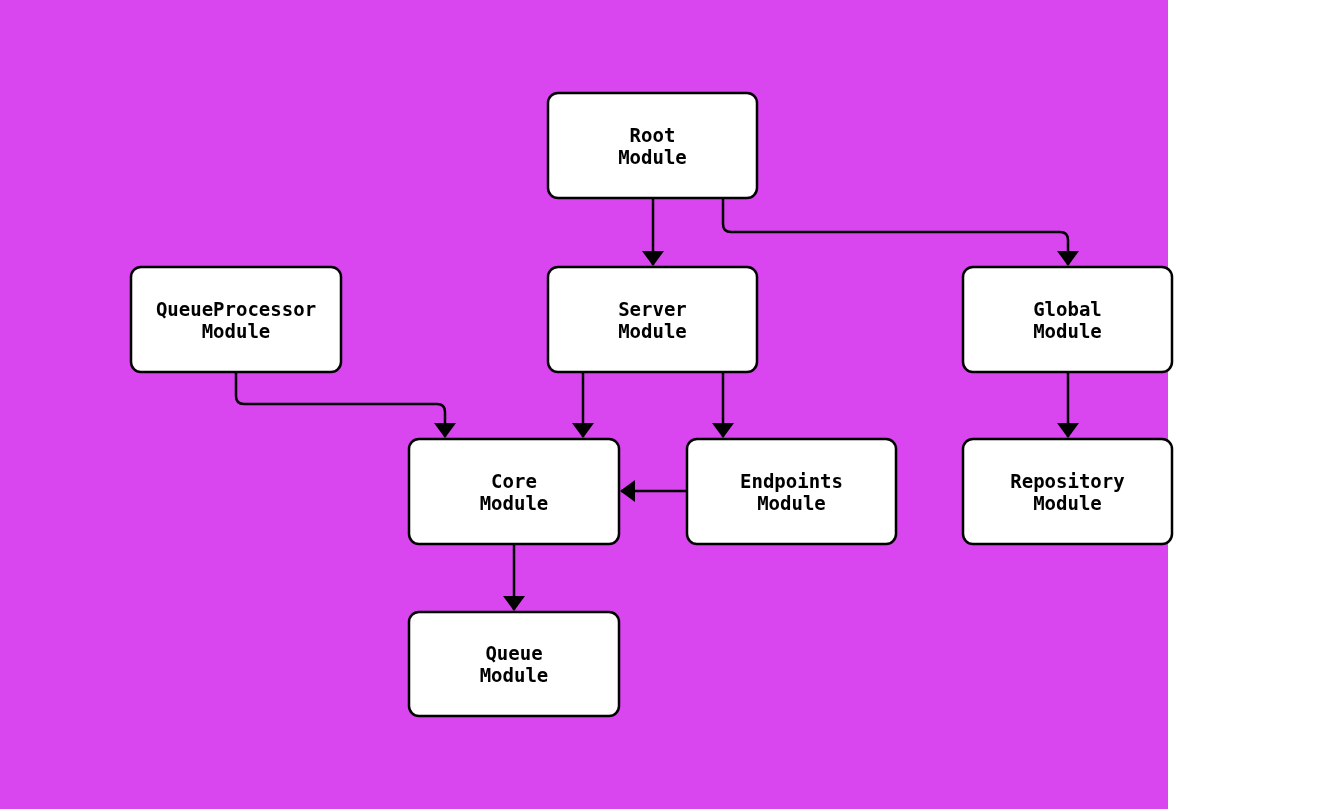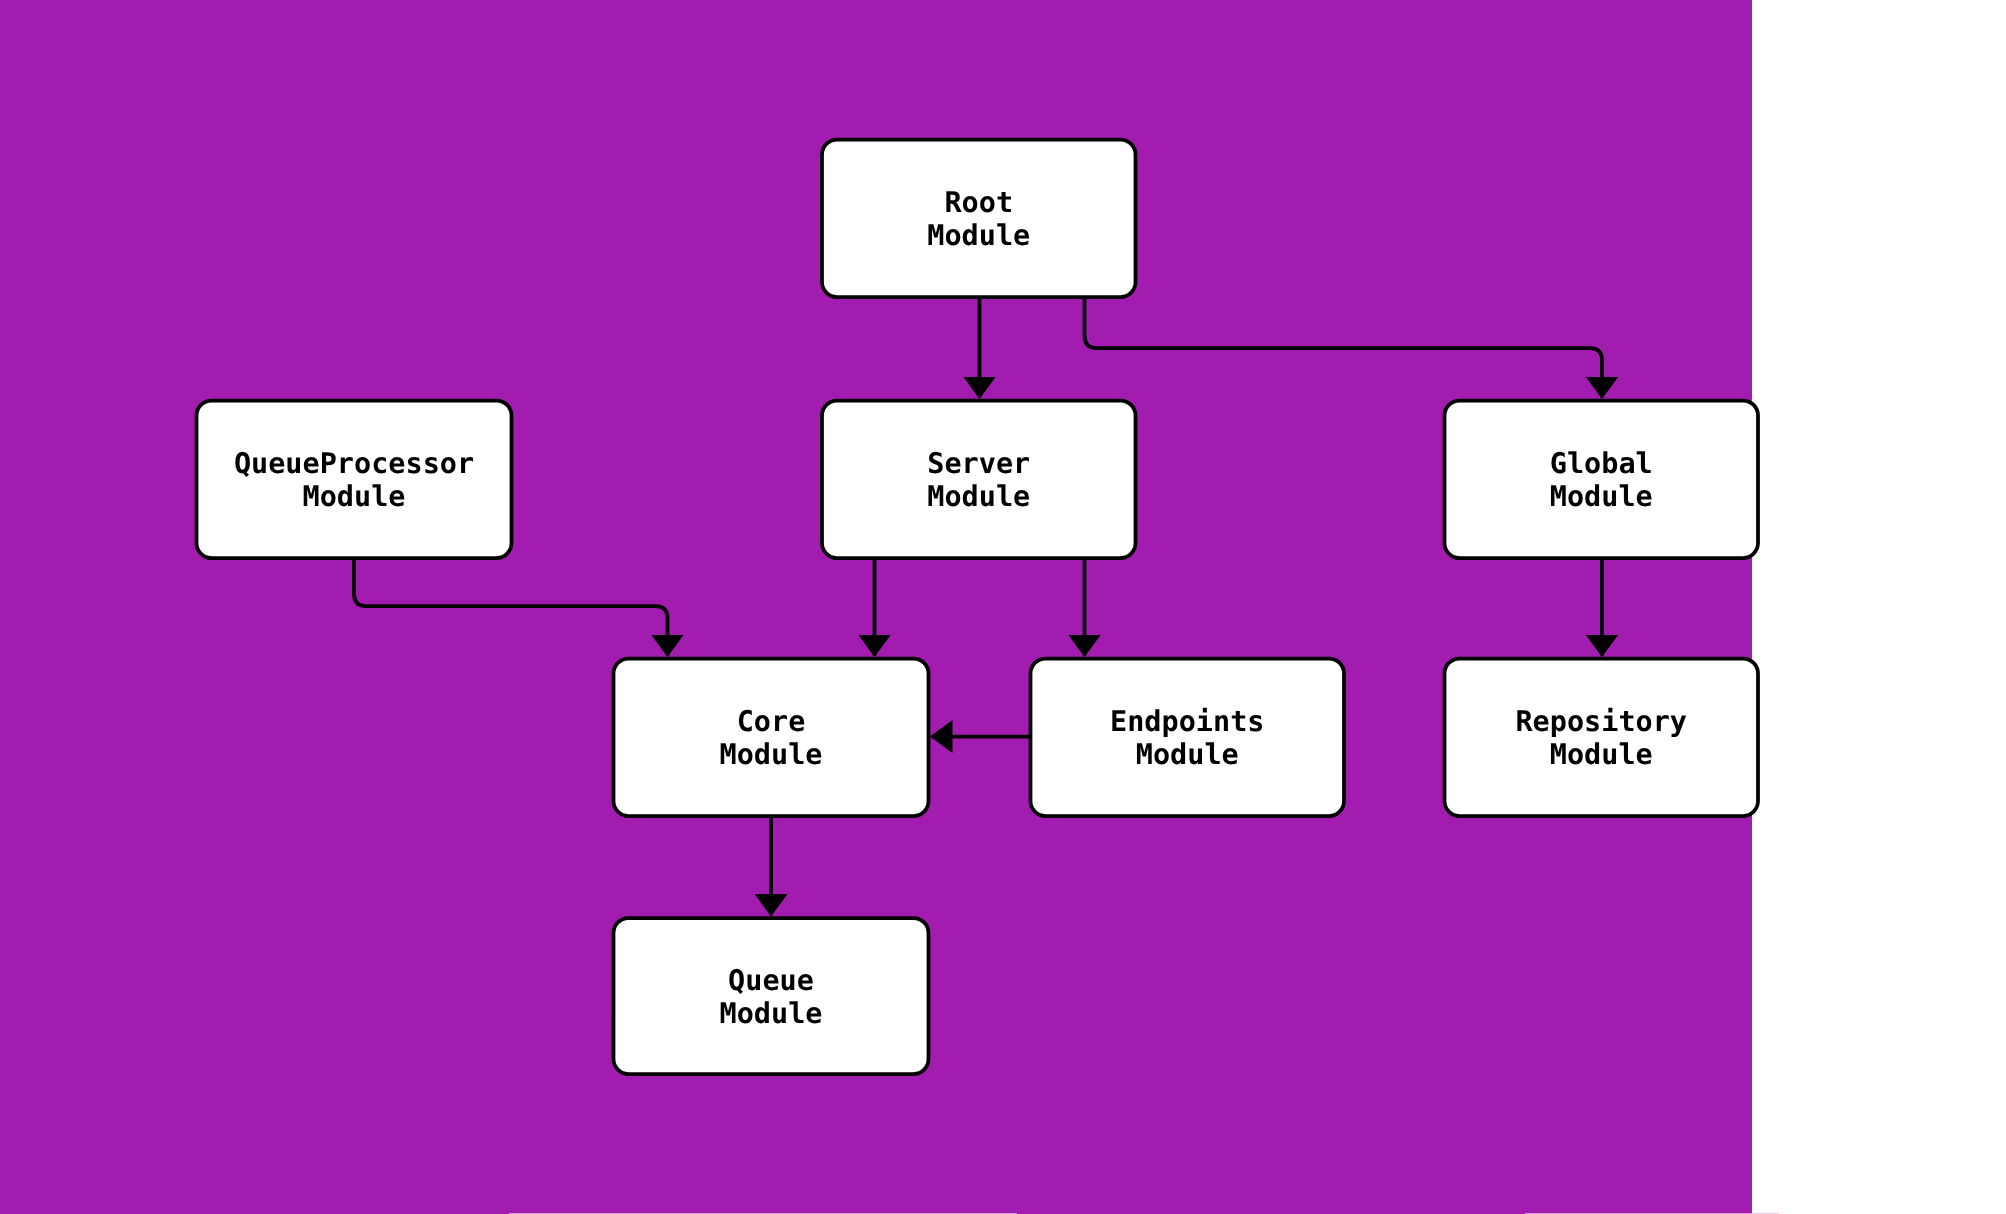--- a/index.html
+++ b/index.html
@@ -7,21 +7,21 @@
     padding: 0;
     width: 1337px;
     height: 809px;
     background: #ffffff;
     overflow: hidden;
   }
   #diagram-wrap {
     position: relative;
     width: 1168px;
     height: 809px;
-    background: #a21caf;
+    background: #d946ef;
   }
   svg {
     display: block;
     width: 1337px;
     height: 809px;
   }
   .edge-path {
     fill: none;
     stroke: #000000;
     stroke-width: 2.5;

